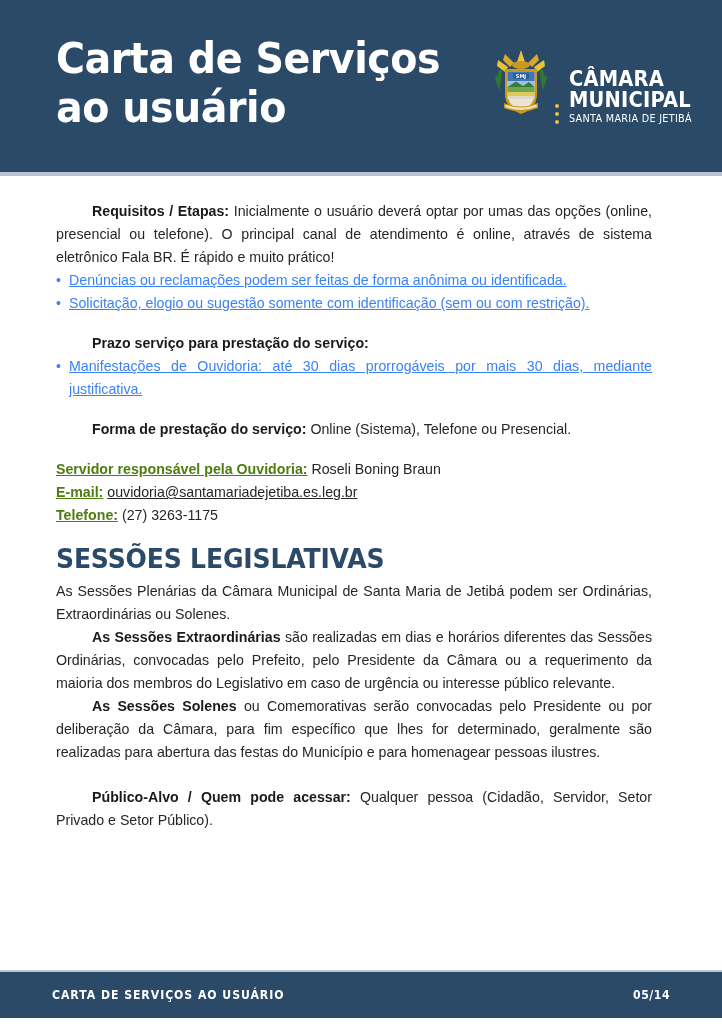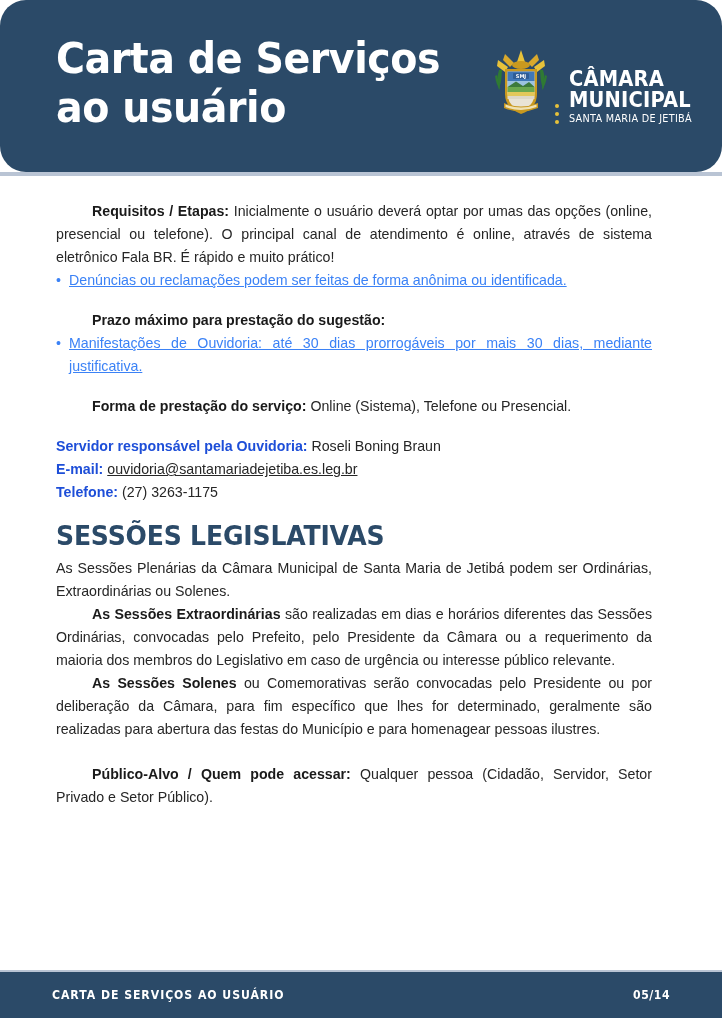--- a/index.html
+++ b/index.html
@@ -24,21 +24,20 @@
   .header {
     position: absolute;
     top: 0; left: 0;
     width: 722px;
     height: 172px;
     background: #2b4a68;
     display: flex;
     align-items: center;
     justify-content: space-between;
     padding: 0 18px 0 56px;
-    border-radius: 26px;
   }
   .header-rule {
     position: absolute;
     top: 172px; left: 0;
     width: 722px;
     height: 4px;
     background: #b9c4d4;
   }
   .doc-title {
     color: #ffffff;
@@ -123,21 +122,21 @@
     top: 0;
   }
   .bullets li.left { text-align: left; }
 
   .contact-line {
     color: #262626;
     font-size: 14.2px;
     line-height: 1.63;
     text-align: left;
   }
-  .contact-line b { font-weight: bold; color: #1d4ed8; }
+  .contact-line b { font-weight: bold; color: #4d7c0f; text-decoration: underline; }
   .email-link {
     color: #262626;
     text-decoration: underline;
   }
 
   .section-heading {
     color: #2b4a68;
     font-family: "DejaVu Sans", sans-serif;
     font-weight: bold;
     font-size: 27px;
@@ -239,25 +238,26 @@
     </div>
   </div>
   <div class="header-rule"></div>
 
   <div class="content">
 
     <p class="para"><b>Requisitos / Etapas:</b><span> Inicialmente o usuário deverá optar por umas das opções (online, presencial ou telefone). O principal canal de atendimento é online, através de sistema eletrônico Fala BR. É rápido e muito prático!</span></p>
 
     <ul class="bullets">
       <li class="left">Denúncias ou reclamações podem ser feitas de forma anônima ou identificada.</li>
+      <li class="left">Solicitação, elogio ou sugestão somente com identificação (sem ou com restrição).</li>
     </ul>
 
     <div class="gap-md"></div>
 
-    <p class="para nojust"><b>Prazo máximo para prestação do sugestão:</b></p>
+    <p class="para nojust"><b>Prazo serviço para prestação do serviço:</b></p>
     <ul class="bullets">
       <li>Manifestações de Ouvidoria: até 30 dias prorrogáveis por mais 30 dias, mediante justificativa.</li>
     </ul>
 
     <div class="gap-md"></div>
 
     <p class="para nojust"><b>Forma de prestação do serviço:</b><span> Online (Sistema), Telefone ou Presencial.</span></p>
 
     <div class="gap-md"></div>
 

